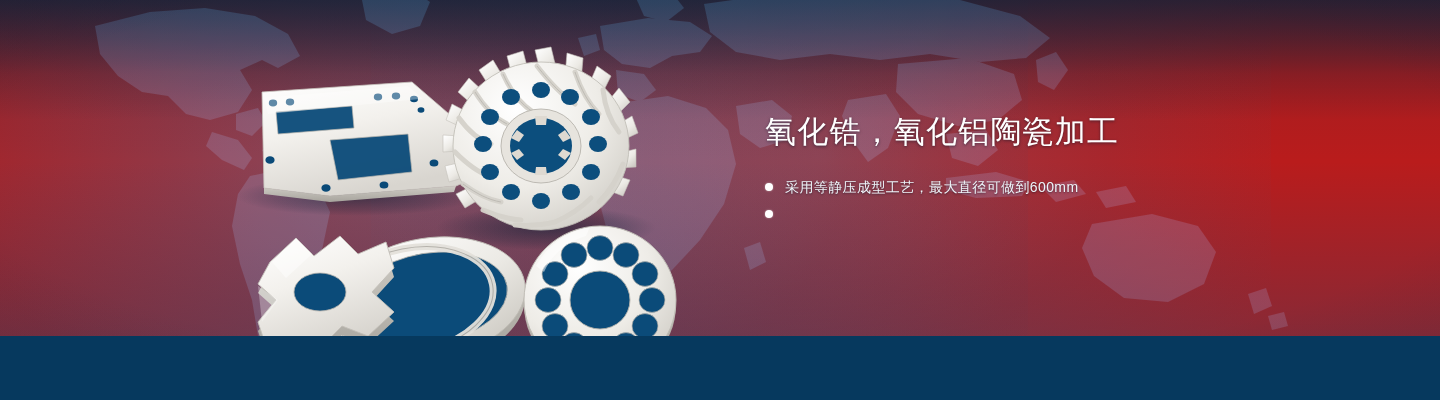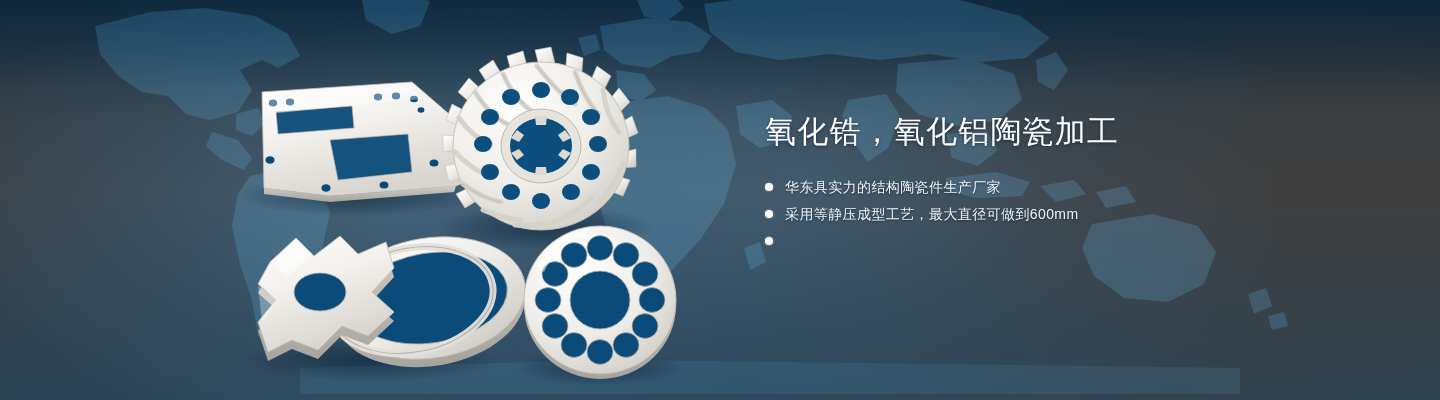--- a/index.html
+++ b/index.html
@@ -5,23 +5,23 @@
   * { margin:0; padding:0; box-sizing:border-box; }
   html, body {
     width:1440px; height:400px;
     overflow:hidden;
     background:#06395e;
     font-family:"Liberation Sans","DejaVu Sans",sans-serif;
   }
 
   #banner {
     position:relative;
-    width:1440px; height:400px;
+    width:1440px; height:336px;
     overflow:hidden;
-    background:#404040;
+    background:#b91c1c;
   }
 
   
   .bg-base {
     position:absolute; inset:0;
     background:
       linear-gradient(118deg,
         #053photos 0%, #053a60 0%,
         #07436e 26%,
         #0a4c7b 52%,
@@ -394,24 +394,20 @@
       </g>
     </svg>
   </div>
 
   <div class="copy">
     <div class="headline">氧化锆，氧化铝陶瓷加工</div>
 
     <ul class="bullets">
       <li>
         <span class="dot"></span>
-        <span class="btxt">华东具实力的结构陶瓷件生产厂家</span>
-      </li>
-      <li>
-        <span class="dot"></span>
         <span class="btxt">采用等静压成型工艺，最大直径可做到600mm</span>
       </li>
       <li>
         <span class="dot"></span>
       </li>
     </ul>
   </div>
 
 </div>
 

